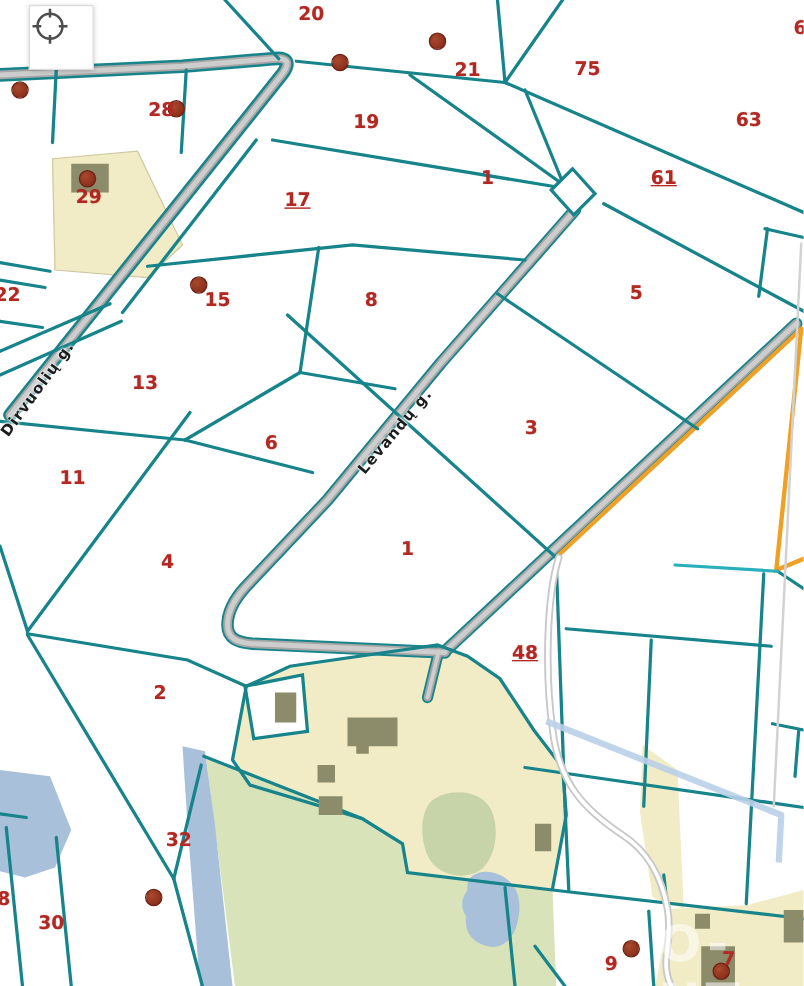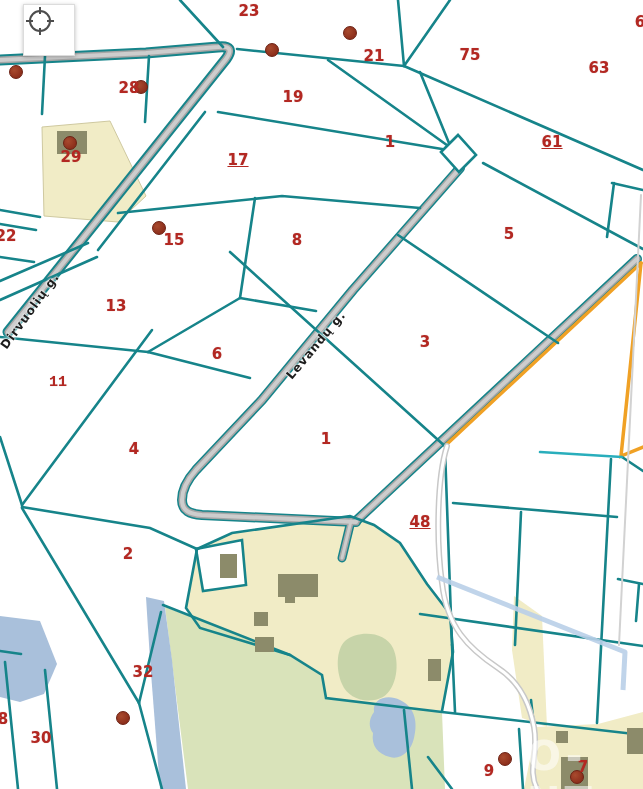--- a/index.html
+++ b/index.html
@@ -158,39 +158,39 @@
       <line x1="16" y1="2" x2="16" y2="9"></line>
       <line x1="16" y1="23" x2="16" y2="30"></line>
       <line x1="2" y1="16" x2="9" y2="16"></line>
       <line x1="23" y1="16" x2="30" y2="16"></line>
     </g>
   </svg>
 </div>
 
 <div class="watermark" style="left: 527px; top: 733px;">O-NT</div>
 
-<div class="num" style="left: 249px; top: 11px;">23</div>
+<div class="num" style="left: 249px; top: 11px;">20</div>
     <div class="num" style="left: 374px; top: 12px; margin-top: 44px;">21</div>
     <div class="num" style="left: 640px; top: 22px;">6</div>
     <div class="num" style="left: 470px; top: 55px;">75</div>
-    <div class="num" style="left: 599px; top: 68px;">63</div>
+    <div class="num" style="left: 599px; top: 96px;">63</div>
     <div class="num" style="left: 129px; top: 88px;">28</div>
     <div class="num" style="left: 293px; top: 97px;">19</div>
     <div class="num" style="left: 390px; top: 142px;">1</div>
-    <div class="num" style="left: 552px; top: 142px; text-decoration: underline;">61</div>
+    <div class="num" style="left: 531px; top: 142px; text-decoration: underline;">61</div>
     <div class="num" style="left: 71px; top: 157px;">29</div>
     <div class="num" style="left: 238px; top: 160px; text-decoration: underline;">17</div>
     <div class="num" style="left: 6px; top: 236px;">22</div>
     <div class="num" style="left: 174px; top: 240px;">15</div>
     <div class="num" style="left: 297px; top: 240px;">8</div>
     <div class="num" style="left: 509px; top: 234px;">5</div>
     <div class="num" style="left: 116px; top: 306px;">13</div>
     <div class="num" style="left: 425px; top: 342px;">3</div>
     <div class="num" style="left: 217px; top: 354px;">6</div>
-    <div class="num" style="left: 58px; top: 382px; font-family: Liberation Mono, monospace;">11</div>
+    <div class="num" style="left: 58px; top: 382px;">11</div>
     <div class="num" style="left: 326px; top: 439px;">1</div>
     <div class="num" style="left: 134px; top: 449px;">4</div>
     <div class="num" style="left: 420px; top: 522px; text-decoration: underline;">48</div>
     <div class="num" style="left: 128px; top: 554px;">2</div>
     <div class="num" style="left: 95px; top: 672px; margin-left: 48px;">32</div>
     <div class="num" style="left: 41px; top: 738px;">30</div>
     <div class="num" style="left: 3px; top: 719px;">8</div>
     <div class="num" style="left: 489px; top: 771px;">9</div>
     <div class="num" style="left: 583px; top: 767px;">7</div>
     <div class="dot" style="left: 16px; top: 72px;"></div>

